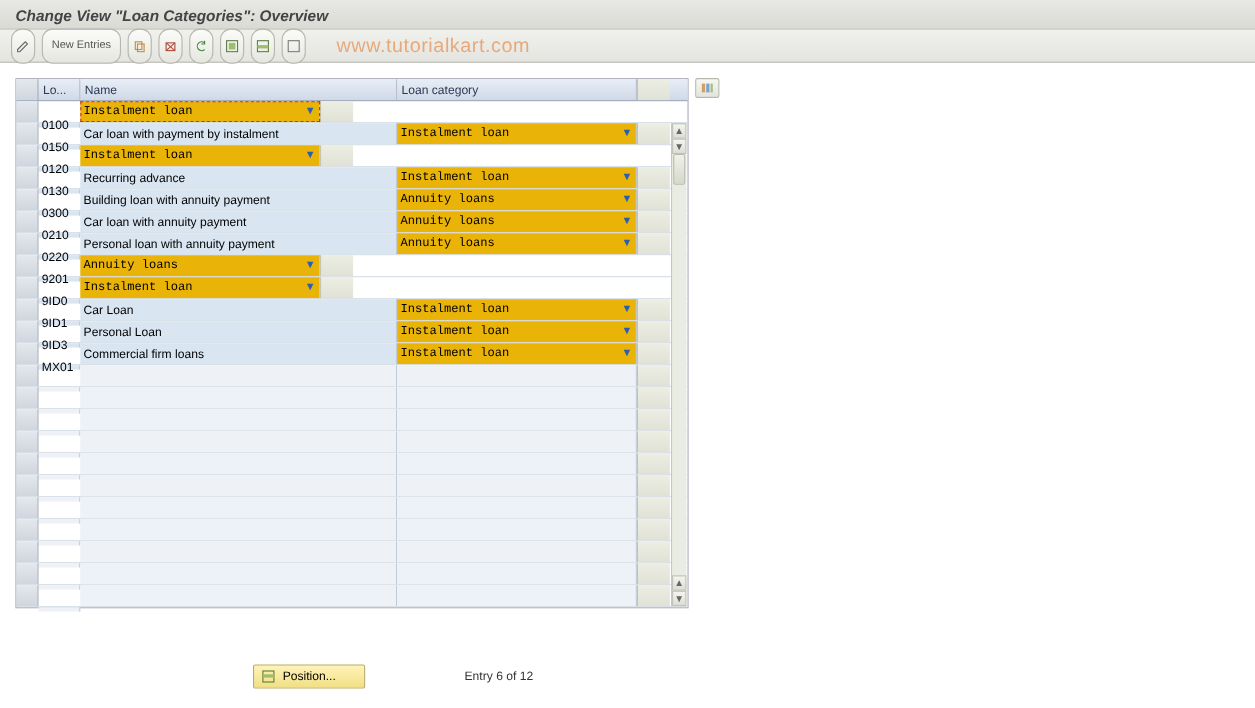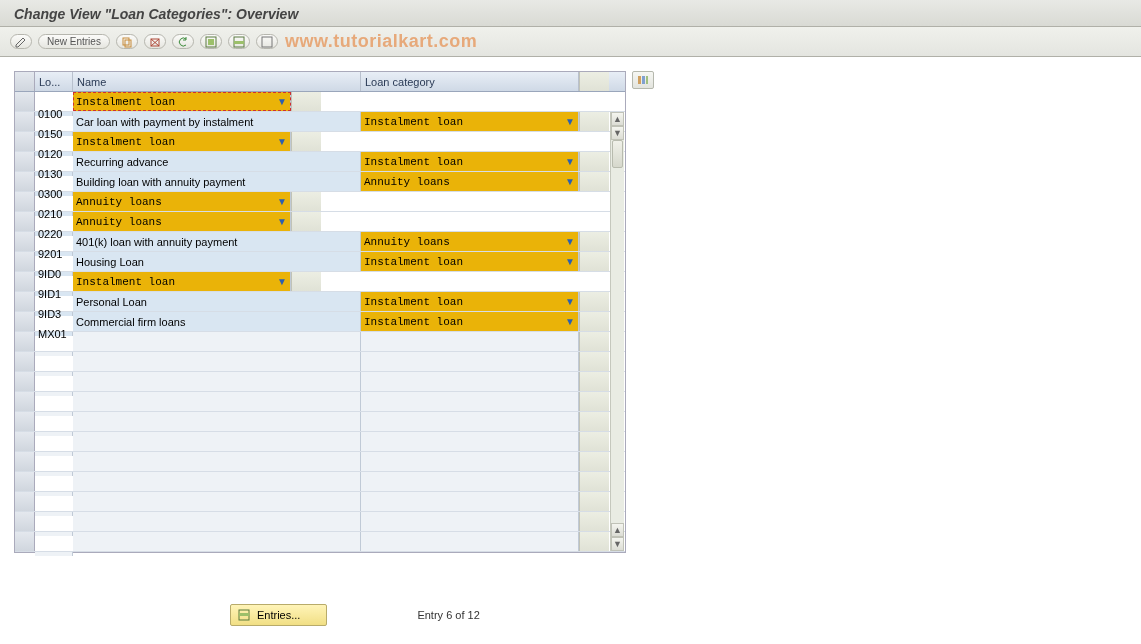--- a/index.html
+++ b/index.html
@@ -26,38 +26,38 @@
     .toolbar {
       background: linear-gradient(#f0f1ec, #e4e5e0);
       border-bottom: 1px solid #b0b0a8;
       padding: 4px 10px;
       display: flex;
       align-items: center;
       gap: 6px;
       height: 30px;
     }
     .tb-btn {
-      height: 15px;
+      height: 32px;
       min-width: 22px;
       background: linear-gradient(#fbfbf9,#e6e6e0);
       border: 1px solid #b6b6ae;
       border-radius: 10px;
       display: inline-flex;
       align-items: center;
       justify-content: center;
       cursor: pointer;
       font-size: 10px;
       color: #555;
     }
     .tb-btn.text { padding: 0 8px; }
     .watermark {
       font-size: 18px;
-      font-weight: bold;
+      font-weight: normal;
       color: #e7a97a;
-      margin-left: 1px;
+      margin-left: 22px;
       letter-spacing: 0.5px;
     }
     .content-area {
       padding: 14px;
     }
     .table-wrap {
       border: 1px solid #aab;
       width: 612px;
       display: flex;
       flex-direction: column;
@@ -252,58 +252,59 @@
               <div class="cell-name">Building loan with annuity payment</div>
               <div class="cell-cat">
                 <span class="catval">Annuity loans</span>
                 <span class="dd">▼</span>
               </div>
               <div class="right-pad"></div>
             </div>
             <div class="row">
               <div class="rowsel"></div>
               <div class="cell-code">0210</div>
+              <div class="cell-name">Car loan with annuity payment</div>
               <div class="cell-cat">
                 <span class="catval">Annuity loans</span>
                 <span class="dd">▼</span>
               </div>
               <div class="right-pad"></div>
             </div>
             <div class="row">
               <div class="rowsel"></div>
               <div class="cell-code">0220</div>
+              <div class="cell-name">Personal loan with annuity payment</div>
               <div class="cell-cat">
                 <span class="catval">Annuity loans</span>
                 <span class="dd">▼</span>
               </div>
               <div class="right-pad"></div>
             </div>
             <div class="row">
               <div class="rowsel"></div>
               <div class="cell-code">9201</div>
-              <div class="cell-name">401(k) loan with annuity payment</div>
               <div class="cell-cat">
                 <span class="catval">Annuity loans</span>
                 <span class="dd">▼</span>
               </div>
               <div class="right-pad"></div>
             </div>
             <div class="row">
               <div class="rowsel"></div>
               <div class="cell-code">9ID0</div>
-              <div class="cell-name">Housing Loan</div>
               <div class="cell-cat">
                 <span class="catval">Instalment loan</span>
                 <span class="dd">▼</span>
               </div>
               <div class="right-pad"></div>
             </div>
             <div class="row">
               <div class="rowsel"></div>
               <div class="cell-code">9ID1</div>
+              <div class="cell-name">Car Loan</div>
               <div class="cell-cat">
                 <span class="catval">Instalment loan</span>
                 <span class="dd">▼</span>
               </div>
               <div class="right-pad"></div>
             </div>
             <div class="row">
               <div class="rowsel"></div>
               <div class="cell-code">9ID3</div>
               <div class="cell-name">Personal Loan</div>
@@ -423,16 +424,16 @@
 </div>
 
 <div class="footer-area">
   <div class="position-btn">
     <span class="pic">
       <svg width="12" height="12" viewBox="0 0 12 12">
           <rect x="1" y="1" width="10" height="10" fill="none" stroke="#5a7a3a"></rect>
           <rect x="1" y="4" width="10" height="3" fill="#9cc06a"></rect>
         </svg>
     </span>
-    <span>Entries...</span>
+    <span>Position...</span>
   </div>
   <div class="entry-label">Entry 6 of 12</div>
 </div>
 
 </body></html>

